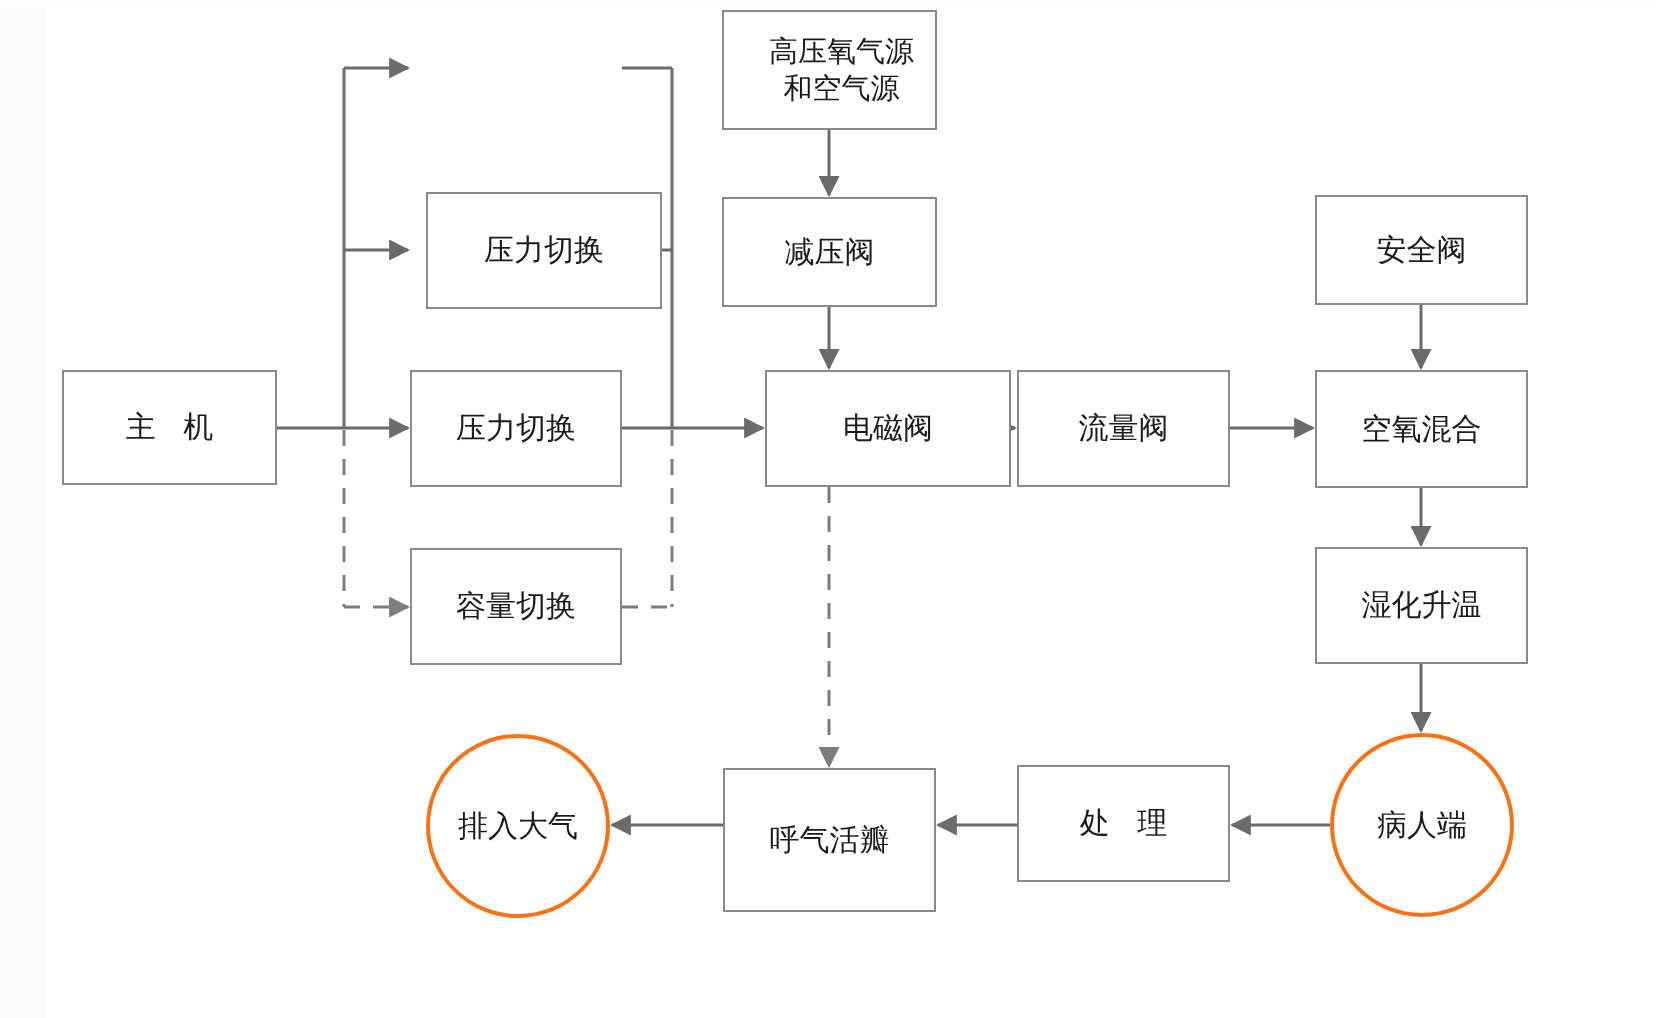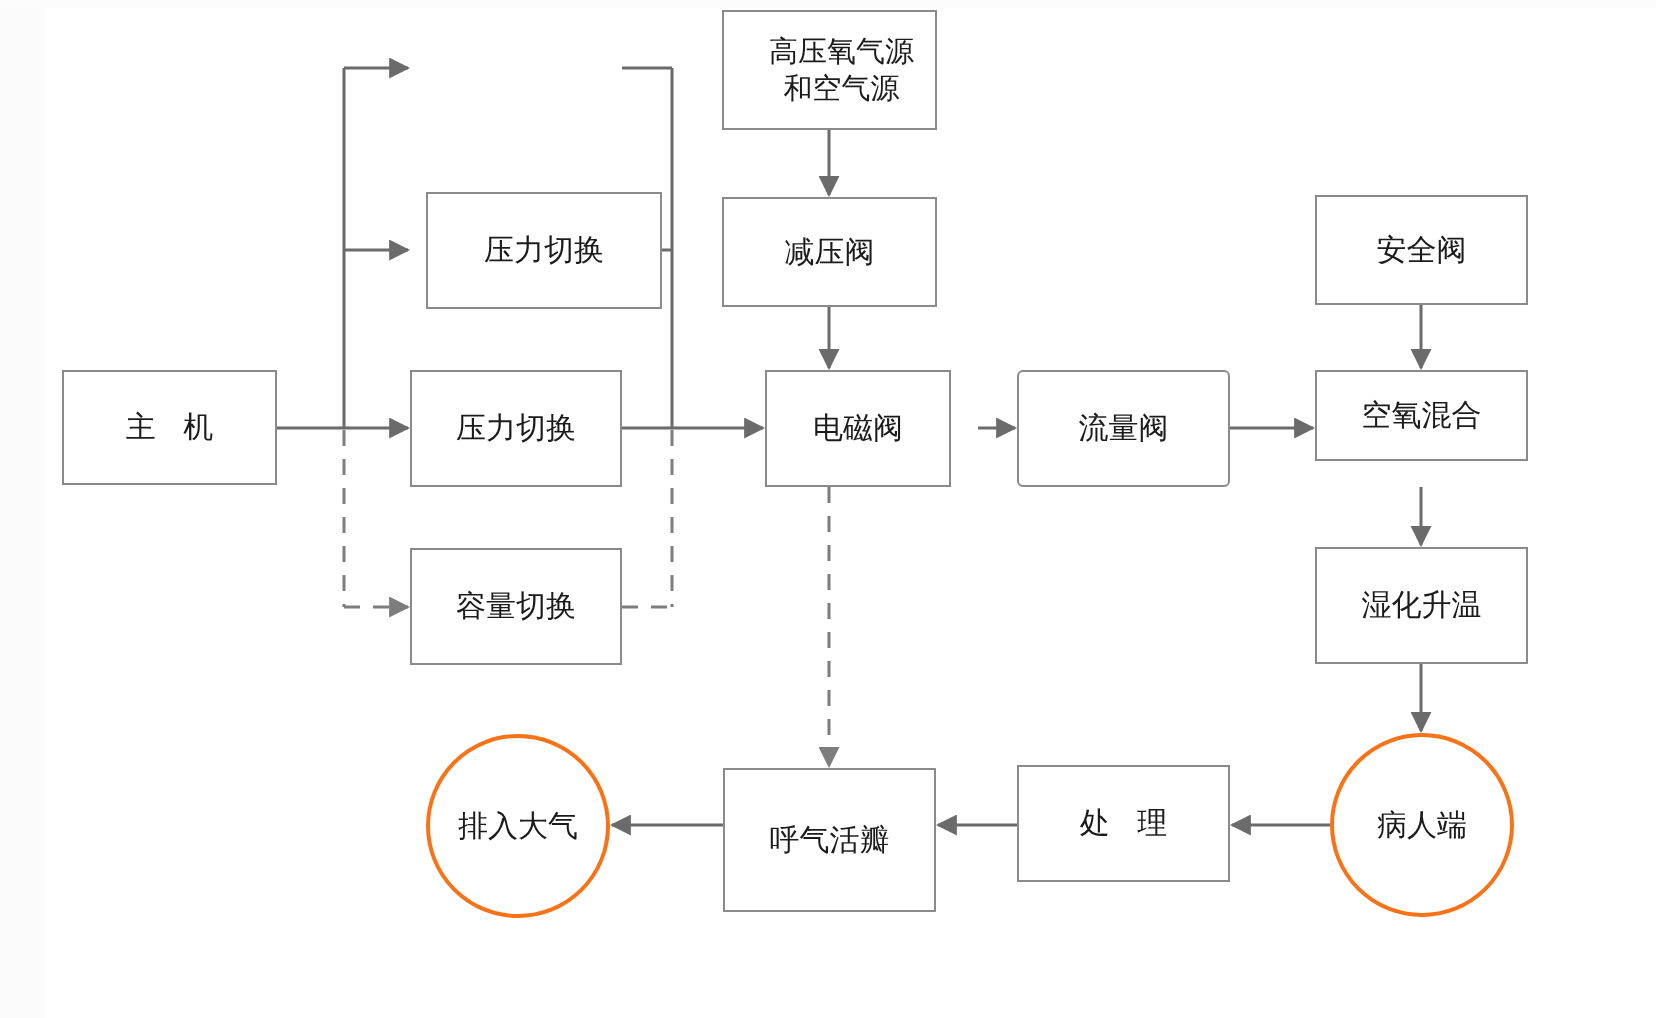--- a/index.html
+++ b/index.html
@@ -135,33 +135,33 @@
 
   <div class="node box two-line" style="left:722px;top:10px;width:215px;height:120px;padding-left:24px;">
     <span>高压氧气源
 和空气源</span>
   </div>
 
   <div class="node box" style="left:722px;top:197px;width:215px;height:110px;">
     <span>减压阀</span>
   </div>
 
-  <div class="node box" style="left:765px;top:370px;width:186px;height:117px;">
+  <div class="node box" style="left:765px;top:370px;width:246px;height:117px;">
     <span>电磁阀</span>
   </div>
 
-  <div class="node box" style="left:1017px;top:370px;width:213px;height:117px;border-radius:6px;">
+  <div class="node box" style="left:1017px;top:370px;width:213px;height:117px;">
     <span>流量阀</span>
   </div>
 
   <div class="node box" style="left:1315px;top:195px;width:213px;height:110px;">
     <span>安全阀</span>
   </div>
 
-  <div class="node box" style="left:1315px;top:370px;width:213px;height:91px;">
+  <div class="node box" style="left:1315px;top:370px;width:213px;height:118px;">
     <span>空氧混合</span>
   </div>
 
   <div class="node box" style="left:1315px;top:547px;width:213px;height:117px;">
     <span>湿化升温</span>
   </div>
 
   <div class="node box" style="left:723px;top:768px;width:213px;height:144px;">
     <span>呼气活瓣</span>
   </div>

